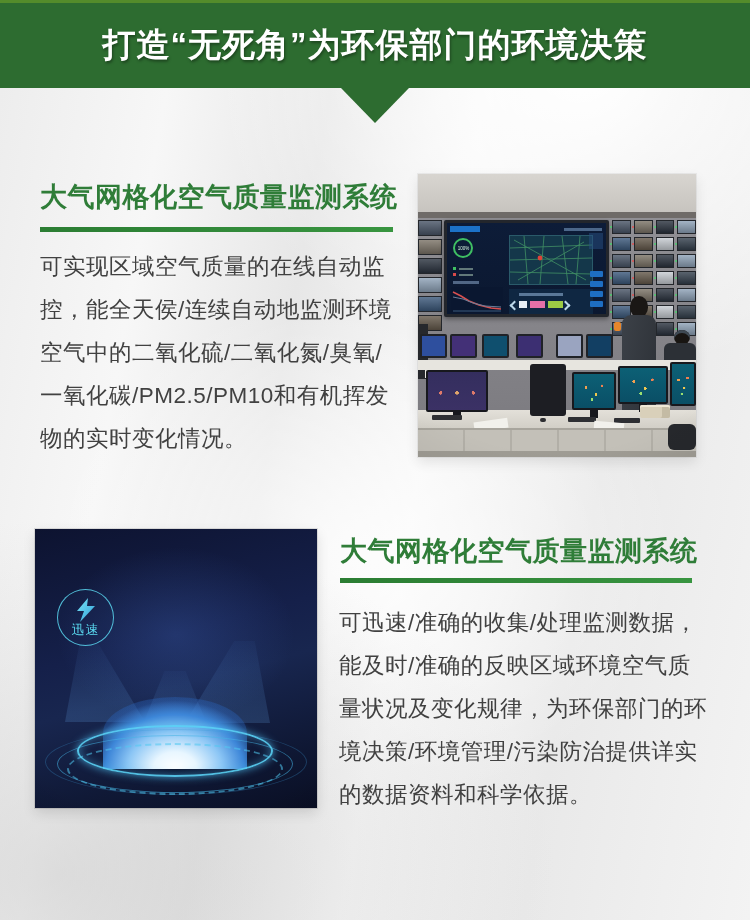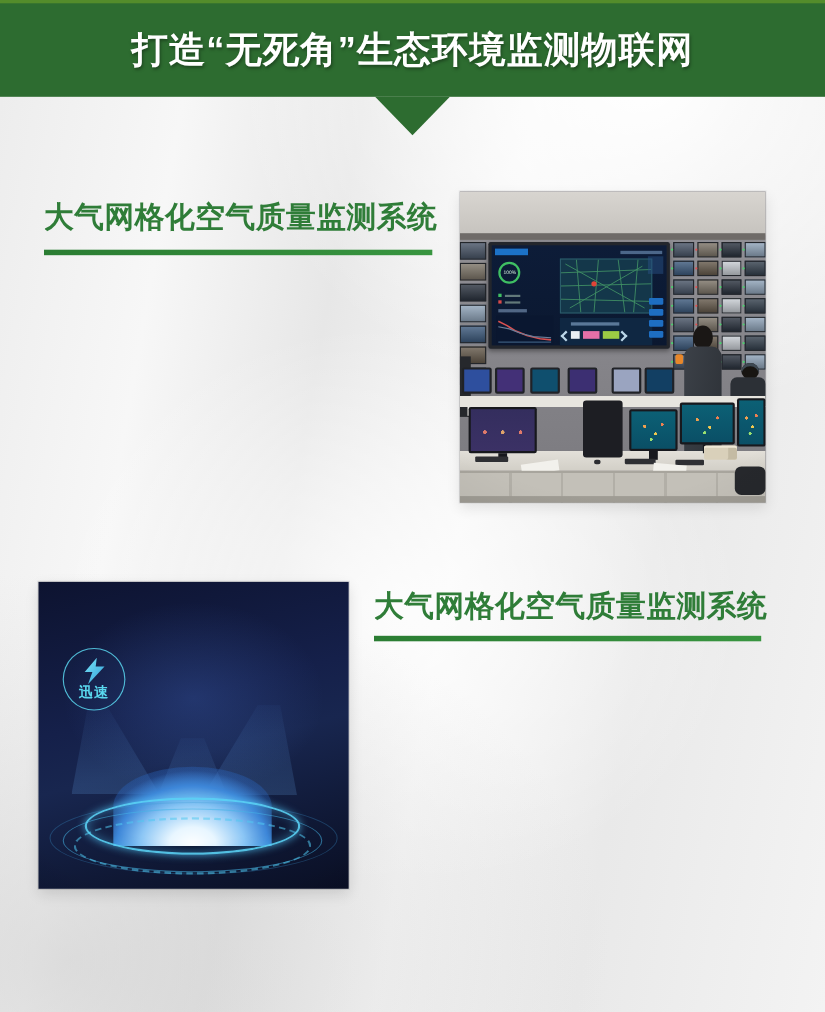--- a/index.html
+++ b/index.html
@@ -159,21 +159,21 @@
       radial-gradient(60% 45% at 50% 38%, rgba(70,110,200,.28), transparent 70%),
       linear-gradient(165deg,#0d1330 0%,#15204a 40%,#18264f 55%,#0e1631 85%,#0a0f24 100%);
     box-shadow:0 0 0 1px rgba(0,0,0,.1),0 5px 12px rgba(0,0,0,.12);}
   .tech::after{content:"";position:absolute;inset:0;pointer-events:none;
     background:radial-gradient(120% 110% at 50% 45%, transparent 55%, rgba(0,0,10,.35) 100%);}
   .beam{position:absolute;background:linear-gradient(to bottom, rgba(90,160,255,.04), rgba(110,180,255,.18));}
   .beam1{left:30px;top:115px;width:80px;height:78px;clip-path:polygon(18% 0,42% 0,100% 100%,0 100%);}
   .beam2{left:105px;top:142px;width:70px;height:52px;clip-path:polygon(35% 0,65% 0,95% 100%,5% 100%);}
   .beam3{left:150px;top:112px;width:85px;height:82px;clip-path:polygon(58% 0,82% 0,100% 100%,0 100%);}
   .tc{position:absolute;border:1.5px solid rgba(90,215,240,.85);border-radius:50%;
-    background:rgba(25,45,90,.18);box-sizing:border-box;z-index:2;font-weight:bold;}
+    background:rgba(25,45,90,.18);box-sizing:border-box;z-index:2;}
   .tc1{left:22px;top:60px;width:57px;height:57px;}
   .tc2{left:110px;top:81px;width:61px;height:61px;}
   .tc3{left:180px;top:56px;width:57px;height:57px;}
   .tc svg{position:absolute;left:50%;top:7px;transform:translateX(-50%);}
   .tc .lbl{position:absolute;bottom:6px;width:100%;text-align:center;font-size:13px;color:#59d8ee;letter-spacing:1px;}
   .glow{position:absolute;left:40px;top:150px;width:200px;height:110px;z-index:1;
     background:radial-gradient(50% 50% at 50% 55%, rgba(140,200,255,.55), rgba(80,140,240,.18) 60%, transparent 78%);}
   .base-shadow{position:absolute;left:30px;top:218px;width:220px;height:44px;border-radius:50%;z-index:1;
     background:radial-gradient(50% 50%, rgba(5,12,35,.85), rgba(5,12,35,0) 70%);}
   .dome{position:absolute;left:68px;top:168px;width:144px;height:72px;z-index:2;
@@ -185,26 +185,27 @@
   .ring2{left:22px;top:206px;width:236px;height:58px;border:1px solid rgba(70,180,230,.55);}
   .ring3{left:32px;top:214px;width:216px;height:52px;border:2px dashed rgba(80,200,240,.55);}
   .ring4{left:10px;top:200px;width:262px;height:66px;border:1px solid rgba(60,150,210,.3);}
 </style>
 </head>
 <body>
 
 <div class="page">
 
   <header class="banner">
-    <h1>打造“无死角”生态环境监测物联网</h1>
+    <h1>打造“无死角”为环保部门的环境决策</h1>
   </header>
   <div class="banner-arrow"></div>
 
   <h2 class="sec-title" id="title1">大气网格化空气质量监测系统</h2>
   <div class="underline" id="under1"></div>
+  <p class="body-text" id="body1">可实现区域空气质量的在线自动监控，能全天侯/连续自动地监测环境空气中的二氧化硫/二氧化氮/臭氧/一氧化碳/PM2.5/PM10和有机挥发物的实时变化情况。</p>
 
   <figure class="photo" style="margin:0;">
     <div class="cr-ceiling"></div>
     <div class="cr-beam"></div>
     <div class="cr-wall"></div>
 
     <div class="cams-left">
       <div class="cam"></div>
       <div class="cam"></div>
       <div class="cam"></div>
@@ -366,14 +367,15 @@
             </linearGradient>
           </defs>
         <path d="M15 1 L4 14 H11 L7 25 L22 9 H14 Z" fill="url(#lg)"></path>
       </svg>
       <span class="lbl">迅速</span>
     </div>
   </figure>
 
   <h2 class="sec-title" id="title2">大气网格化空气质量监测系统</h2>
   <div class="underline" id="under2"></div>
+  <p class="body-text" id="body2">可迅速/准确的收集/处理监测数据，能及时/准确的反映区域环境空气质量状况及变化规律，为环保部门的环境决策/环境管理/污染防治提供详实的数据资料和科学依据。</p>
 
 </div>
 
 </body></html>

